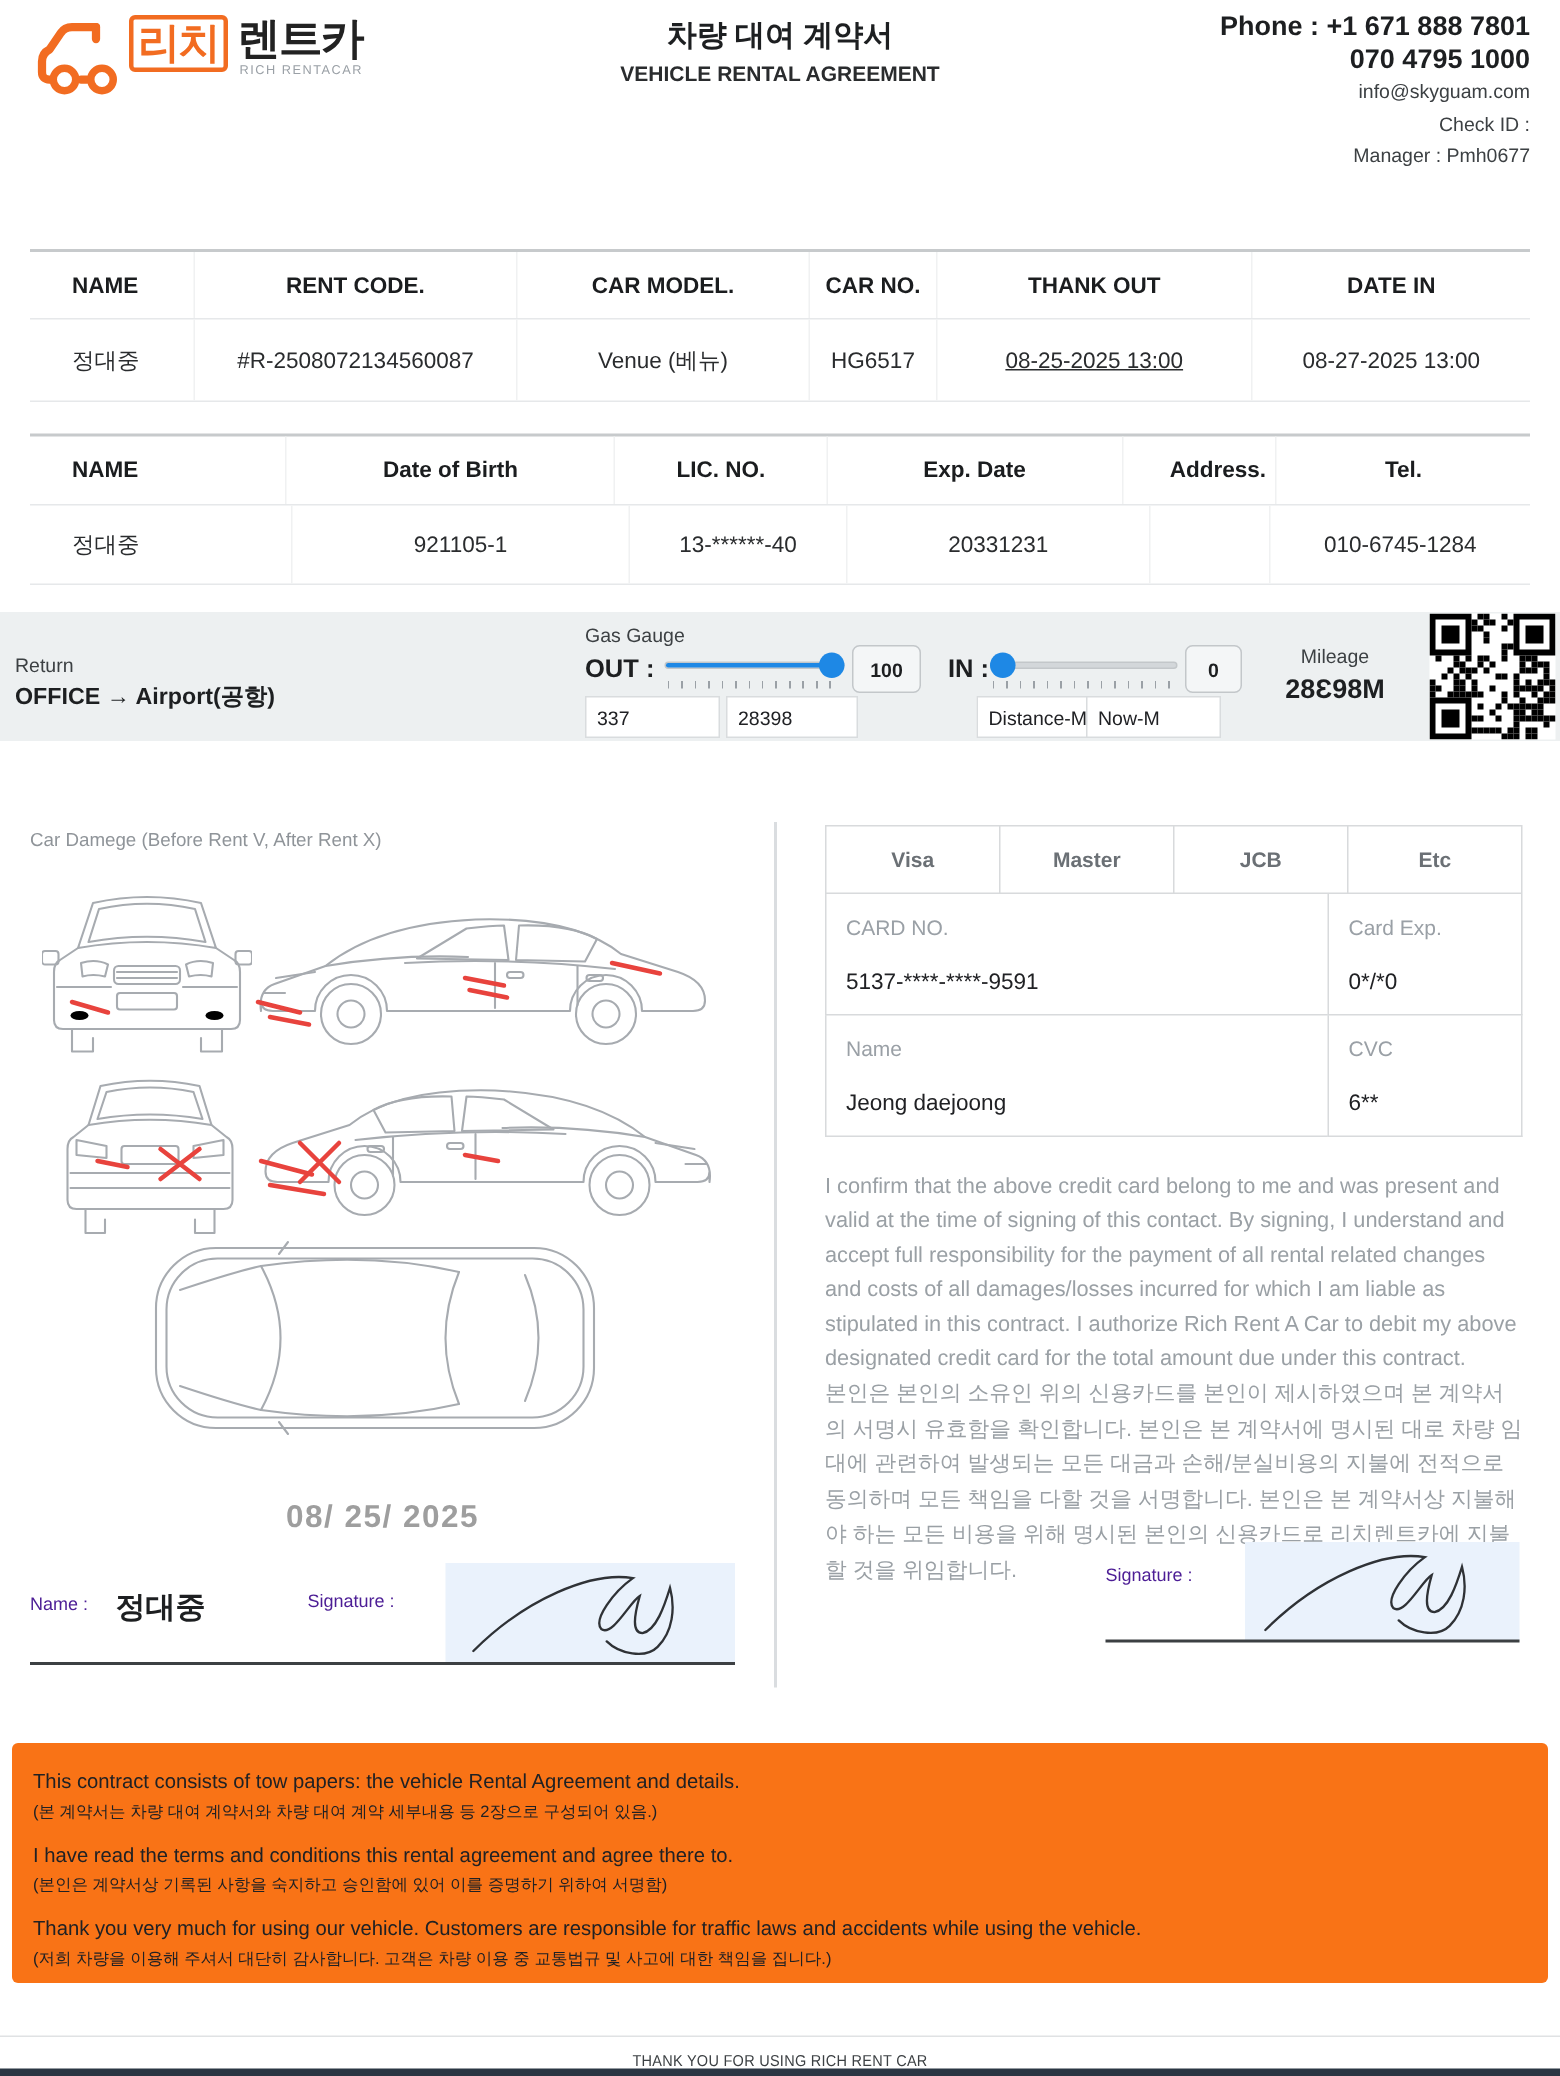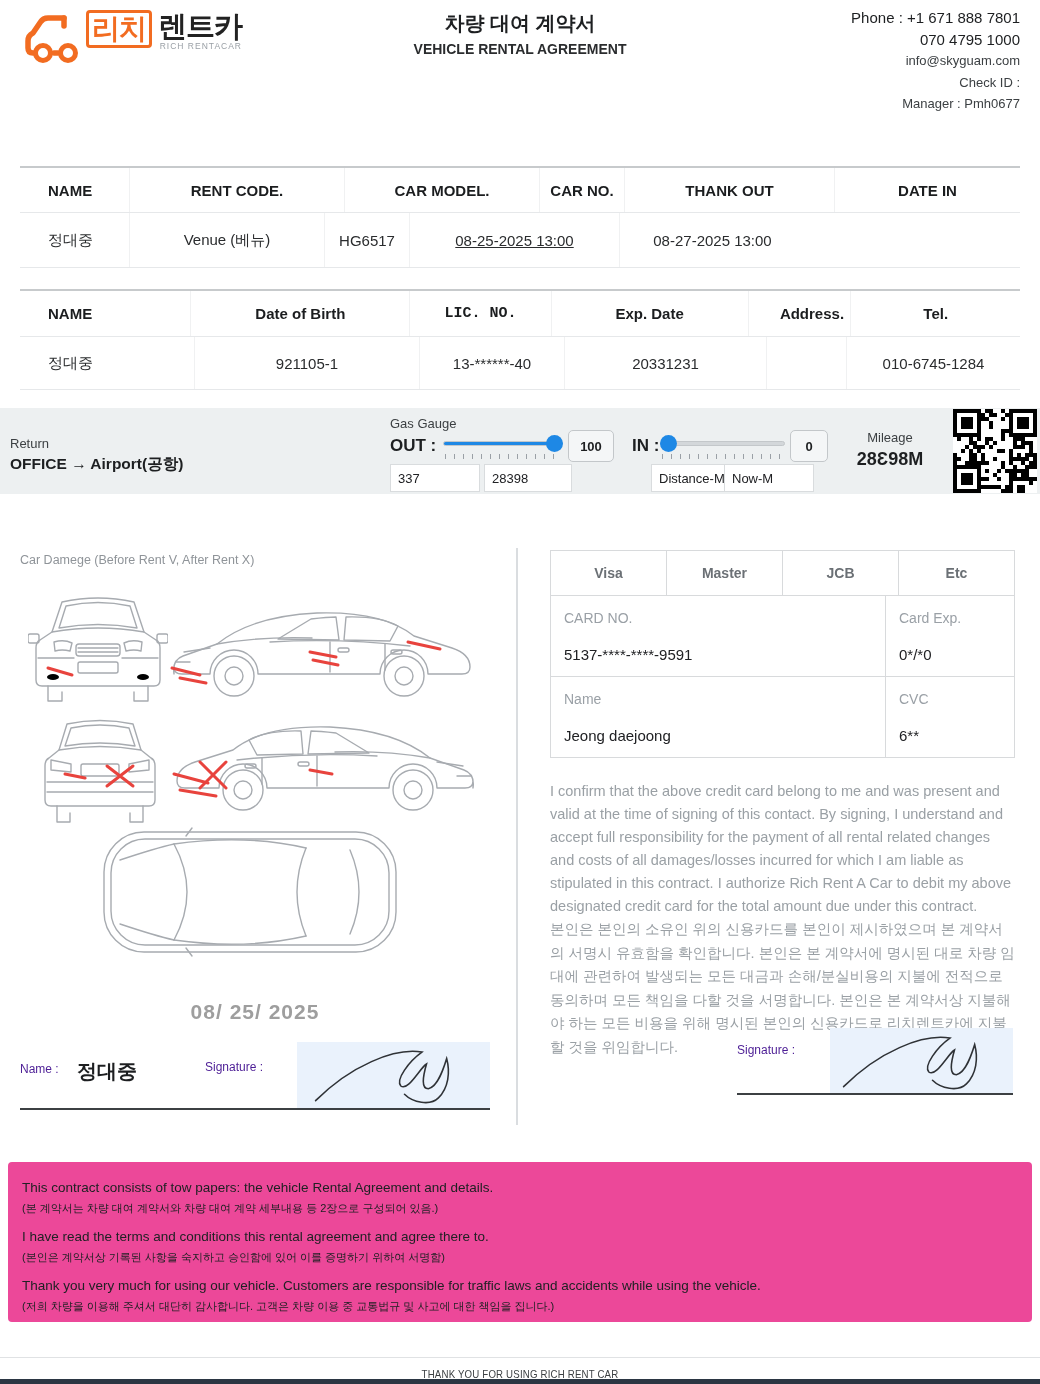--- a/index.html
+++ b/index.html
@@ -10,21 +10,21 @@
 
   
   .logo-row { left:18px; top:8px; display:flex; align-items:flex-start; }
   .logo-box { border:3px solid #f26c21; border-radius:4px; padding:0 3px; margin-left:-14px; margin-top:2px;}
   .logo-kr-orange { color:#f26c21; font-weight:bold; font-size:28px; letter-spacing:-1px; line-height:32px;}
   .logo-kr-black { color:#222; font-weight:bold; font-size:29px; letter-spacing:-1px; line-height:36px; margin-left:2px;}
   .logo-sub { color:#9aa0a6; font-size:8.5px; letter-spacing:1px; text-align:right; margin-top:-3px; }
   .title-ko { left:0; right:0; top:10px; text-align:center; font-size:20px; font-weight:bold; color:#1d1f21; }
   .title-en { left:0; right:0; top:41px; text-align:center; font-size:14px; font-weight:bold; color:#2a2c2e; }
   .contact { right:20px; top:7px; text-align:right; line-height:21.5px; }
-  .contact .b { font-weight:normal; font-size:15px; color:#1d1f21; }
+  .contact .b { font-weight:bold; font-size:18px; color:#1d1f21; }
   .contact .r { font-size:13px; color:#3c4043; }
 
   
   .dtable { left:20px; width:1000px; }
   .dtable .hrow { display:flex; border-top:2px solid #c7cacc; border-bottom:1px solid #e6e8ea; }
   .dtable .drow { display:flex; border-bottom:1px solid #e6e8ea; }
   .dtable .c { display:flex; align-items:center; justify-content:center; border-right:1px solid #f0f1f2; }
   .dtable .c:last-child { border-right:none; }
   .dtable .hrow .c { font-weight:bold; font-size:15px; color:#1b1d1f; }
   .dtable .drow .c { font-size:15px; color:#2a2c2e; }
@@ -71,21 +71,21 @@
   .legal { left:550px; width:465px; font-size:14.5px; line-height:23px; color:#9aa0a5; }
   .legal.ko { line-height:23.5px; }
 
   .sig-label { font-size:12px; color:#4c1d95; }
   .sig-box { background:#eaf2fc; }
   .sig-line { background:#3c4043; height:2px; }
   .date-big { font-size:21px; font-weight:bold; color:#9e9e9e; letter-spacing:1px; }
   .name-kr { font-size:20px; font-weight:bold; color:#1d1f21; }
 
   
-  .terms { left:8px; top:1162px; width:1024px; height:160px; background:#ec4899; border-radius:4px; padding:16px 14px; }
+  .terms { left:8px; top:1162px; width:1024px; height:160px; background:#f97316; border-radius:4px; padding:16px 14px; }
   .terms .en { font-size:13.5px; color:#202124; line-height:20px; }
   .terms .ko { font-size:11px; color:#202124; line-height:20px; margin-bottom:9px; }
   .footer-line { left:0; top:1357px; width:1040px; height:1px; background:#e0e2e4; }
   .footer-text { left:0; right:0; top:1368px; text-align:center; font-size:10.5px; color:#3c4043; letter-spacing:0.2px; transform:scaleX(0.92); }
   .footer-bar { left:0; top:1379px; width:1040px; height:5px; background:#2b3643; }
 </style>
 </head>
 <body>
 
 <div id="page">
@@ -122,32 +122,33 @@
     <div class="hrow">
       <div class="c left" style="width:110px;">NAME</div>
       <div class="c" style="width:215px;">RENT CODE.</div>
       <div class="c" style="width:195px;">CAR MODEL.</div>
       <div class="c" style="width:85px;">CAR NO.</div>
       <div class="c" style="width:210px;">THANK OUT</div>
       <div class="c" style="width:185px;">DATE IN</div>
     </div>
     <div class="drow">
       <div class="c left" style="width:110px;">정대중</div>
+      <div class="c" style="width:215px;">#R-2508072134560087</div>
       <div class="c" style="width:195px;">Venue (베뉴)</div>
       <div class="c" style="width:85px;">HG6517</div>
       <div class="c" style="width:210px;text-decoration:underline;">08-25-2025 13:00</div>
       <div class="c" style="width:185px;">08-27-2025 13:00</div>
     </div>
   </div>
 
   <div id="table2" class="abs dtable" style="top:289px;">
     <div class="hrow">
       <div class="c left" style="width:175px;">NAME</div>
       <div class="c" style="width:225px;">Date of Birth</div>
-      <div class="c" style="width:145px;font-family:Liberation Mono, monospace;">LIC. NO.</div>
+      <div class="c" style="width:145px;">LIC. NO.</div>
       <div class="c" style="width:202px;">Exp. Date</div>
       <div class="c" style="width:80px;margin-left:25px;">Address.</div>
       <div class="c" style="width:173px;">Tel.</div>
     </div>
     <div class="drow">
       <div class="c left" style="width:175px;">정대중</div>
       <div class="c" style="width:225px;">921105-1</div>
       <div class="c" style="width:145px;">13-******-40</div>
       <div class="c" style="width:202px;">20331231</div>
       <div class="c" style="width:80px;"></div>

